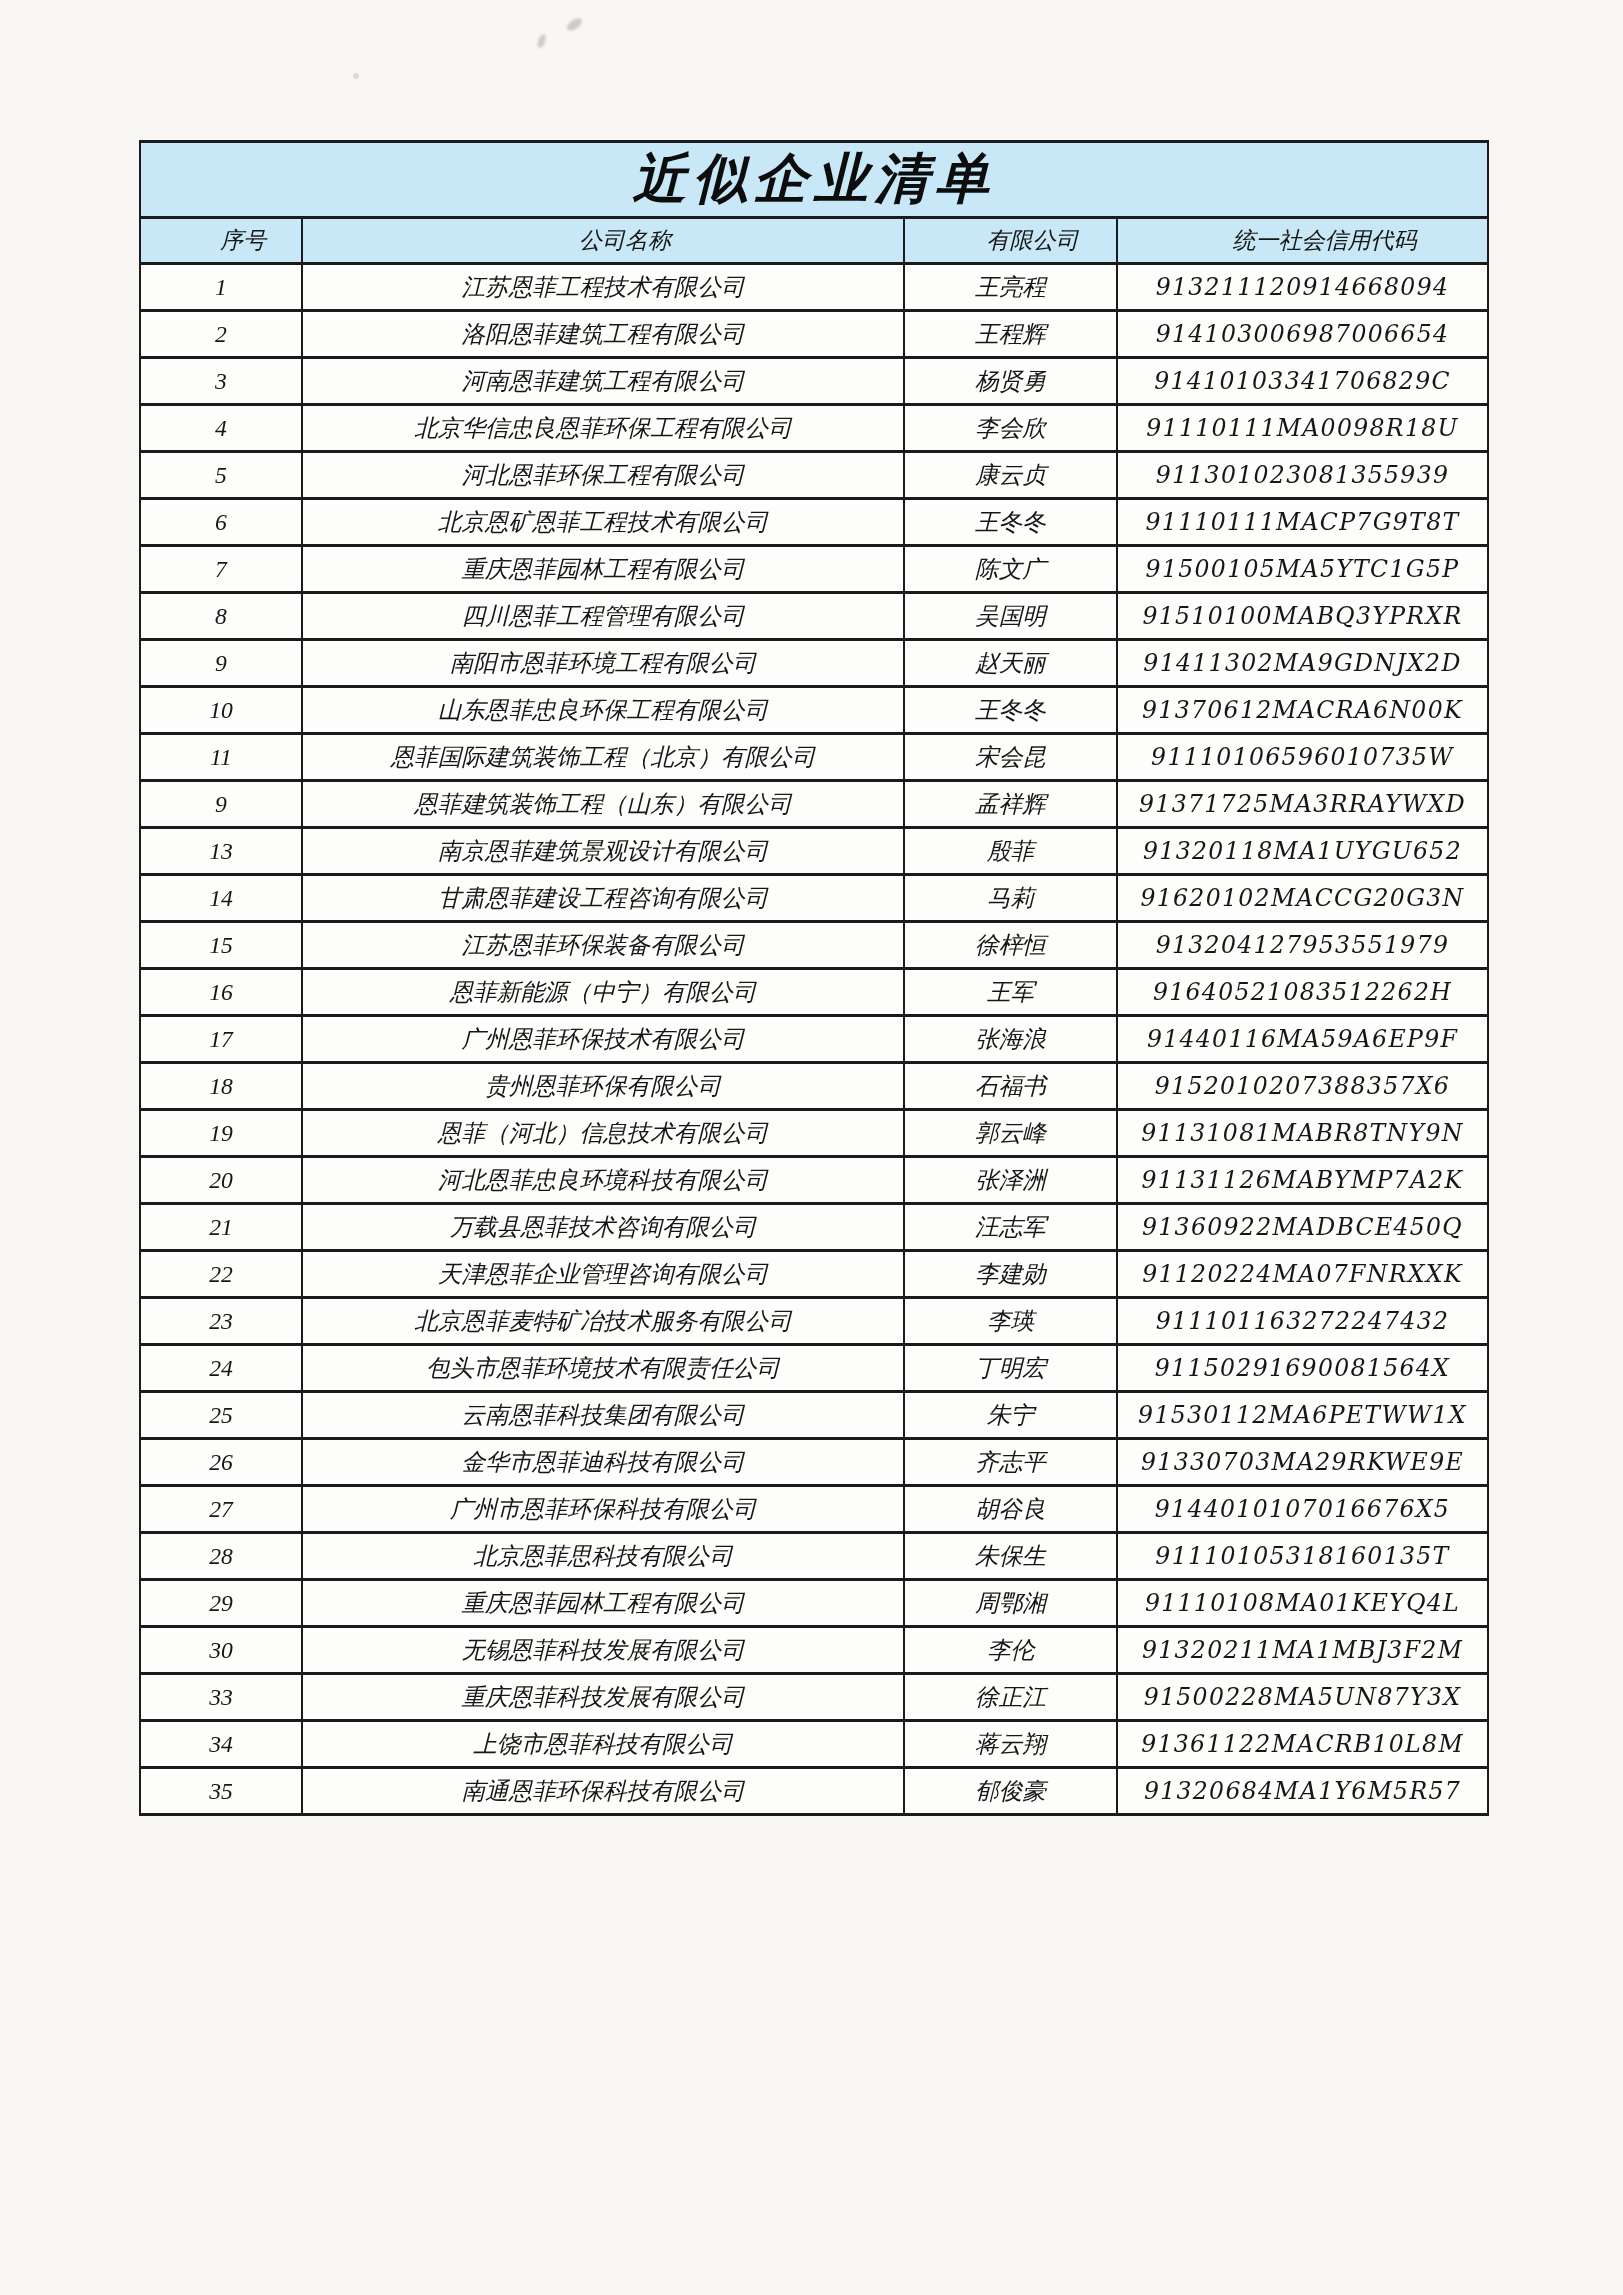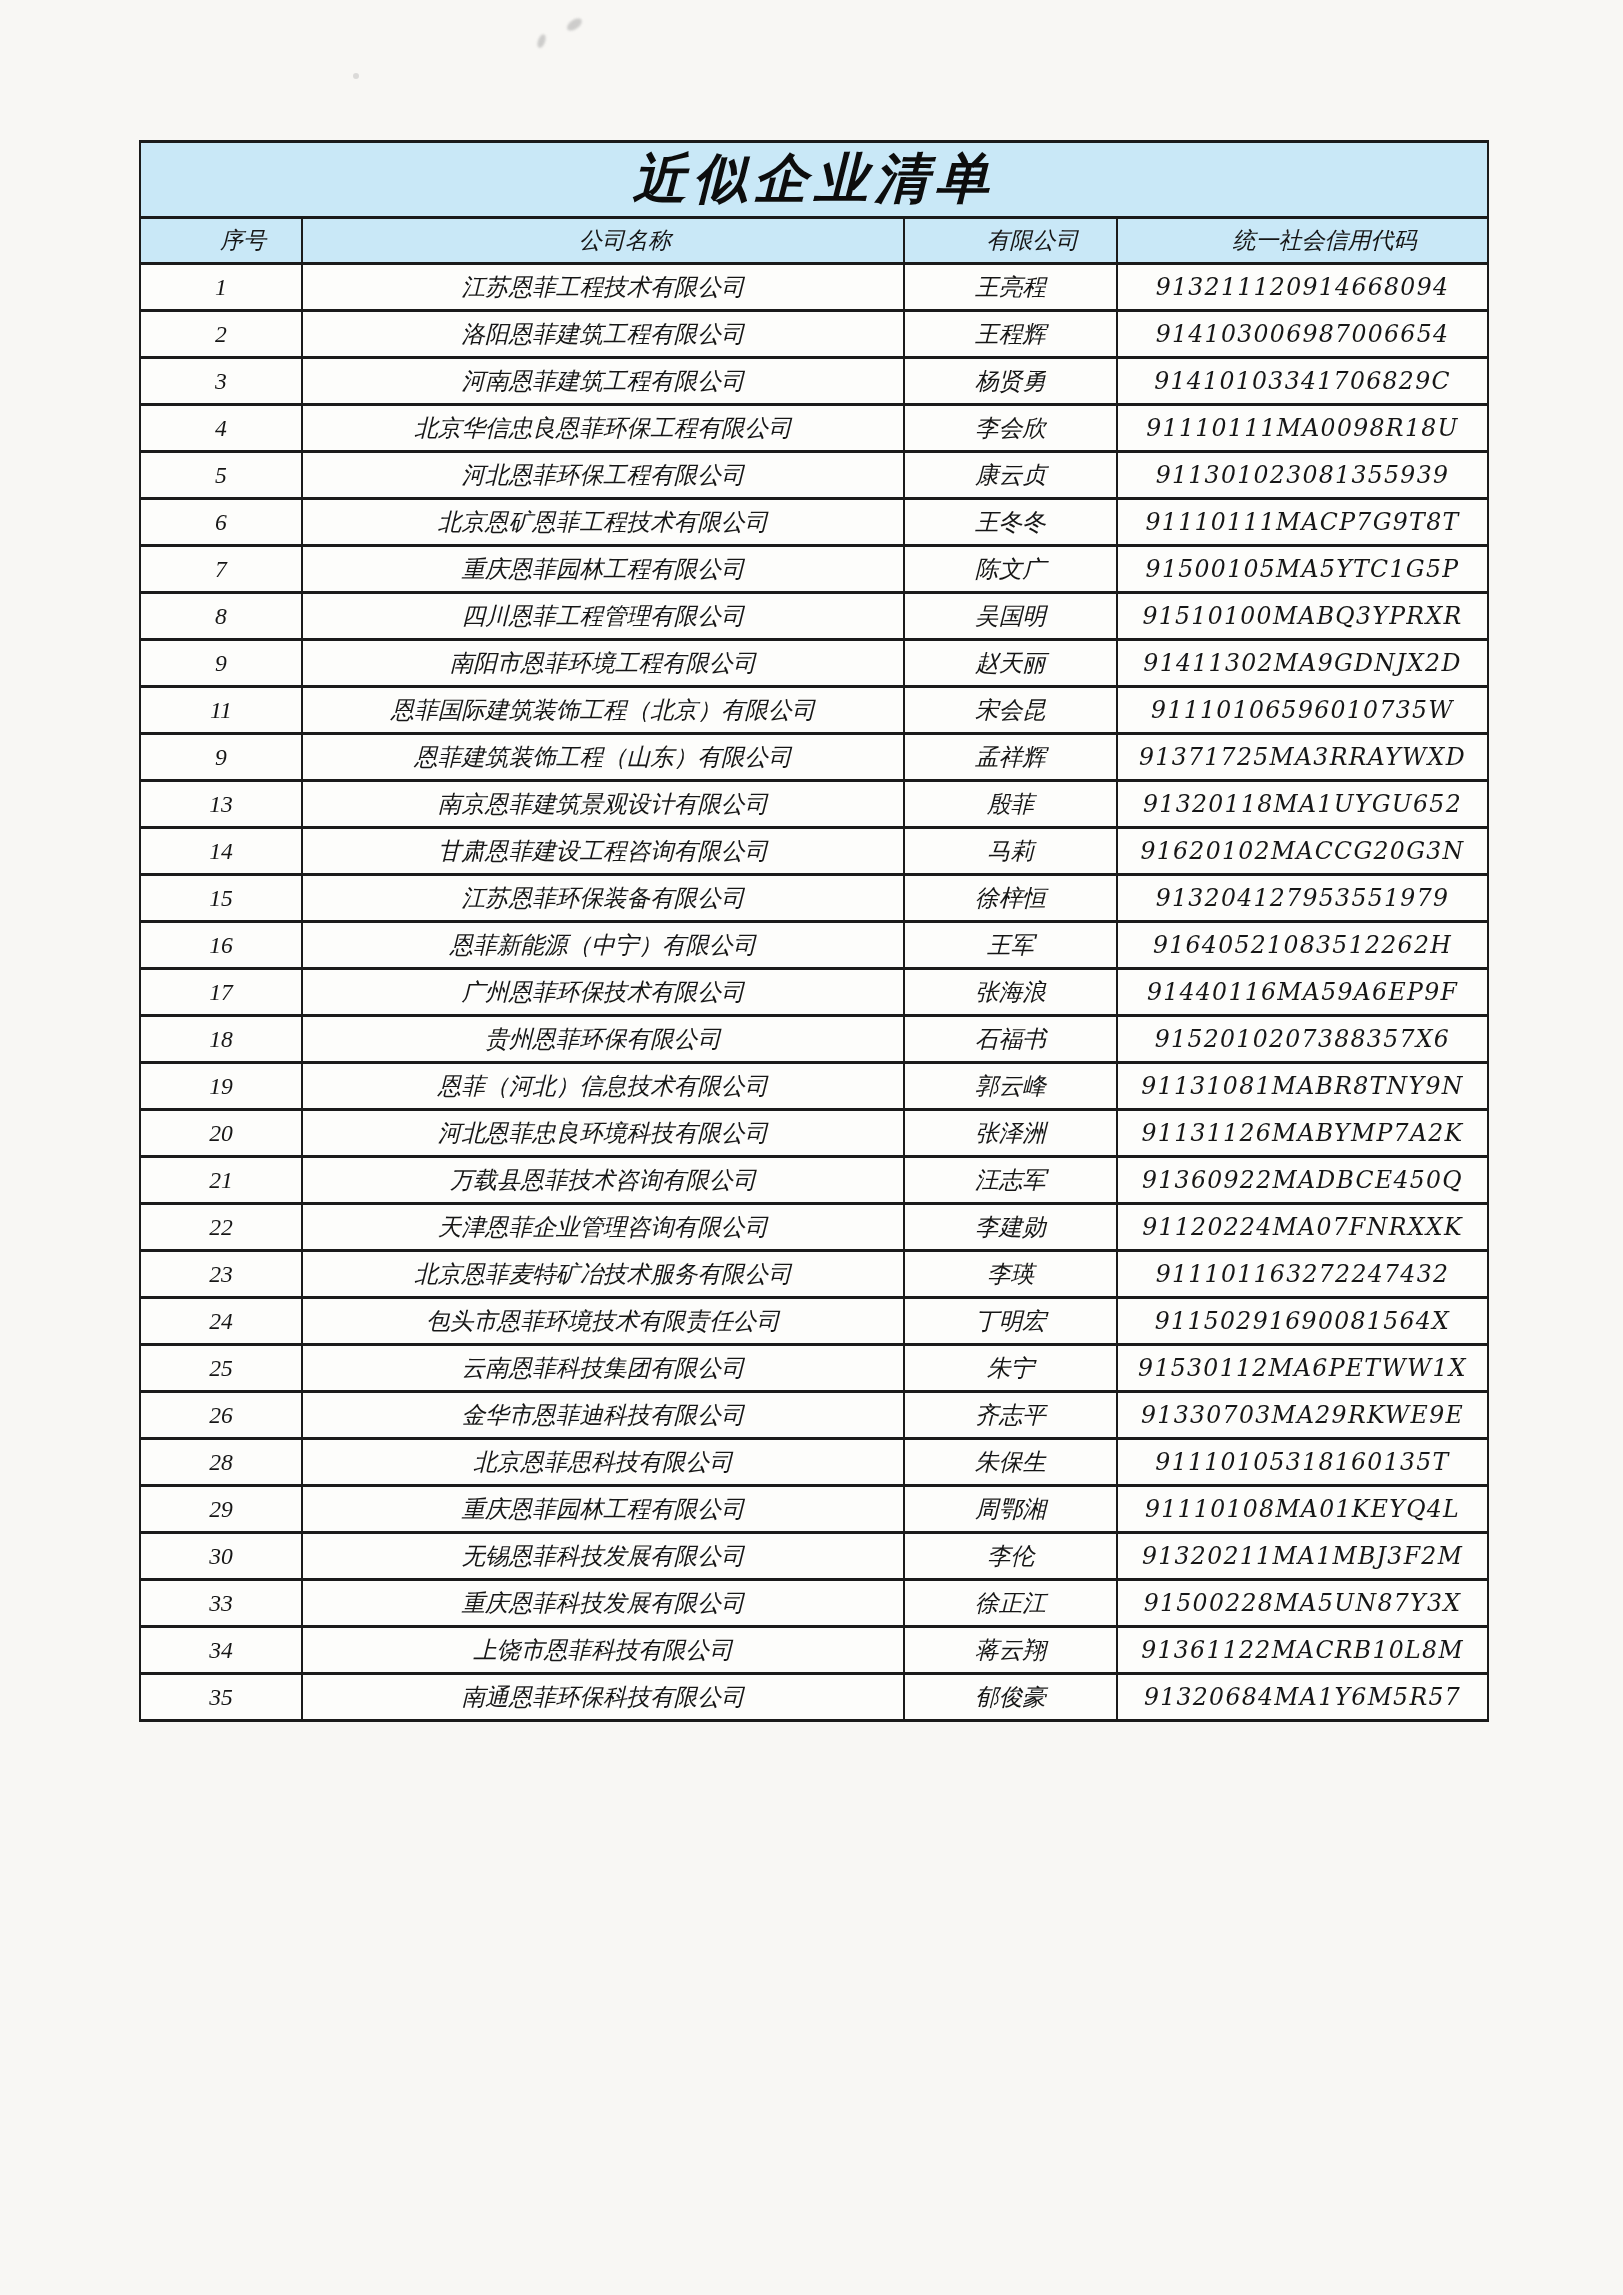--- a/index.html
+++ b/index.html
@@ -151,20 +151,26 @@
         <td class="cell-rep">吴国明</td>
         <td class="cell-code">91510100MABQ3YPRXR</td>
       </tr>
       <tr class="data-row">
         <td class="cell-serial">9</td>
         <td class="cell-company">南阳市恩菲环境工程有限公司</td>
         <td class="cell-rep">赵天丽</td>
         <td class="cell-code">91411302MA9GDNJX2D</td>
       </tr>
       <tr class="data-row">
+        <td class="cell-serial">10</td>
+        <td class="cell-company">山东恩菲忠良环保工程有限公司</td>
+        <td class="cell-rep">王冬冬</td>
+        <td class="cell-code">91370612MACRA6N00K</td>
+      </tr>
+      <tr class="data-row">
         <td class="cell-serial">11</td>
         <td class="cell-company">恩菲国际建筑装饰工程（北京）有限公司</td>
         <td class="cell-rep">宋会昆</td>
         <td class="cell-code">91110106596010735W</td>
       </tr>
       <tr class="data-row">
         <td class="cell-serial">9</td>
         <td class="cell-company">恩菲建筑装饰工程（山东）有限公司</td>
         <td class="cell-rep">孟祥辉</td>
         <td class="cell-code">91371725MA3RRAYWXD</td>
@@ -247,20 +253,26 @@
         <td class="cell-rep">朱宁</td>
         <td class="cell-code">91530112MA6PETWW1X</td>
       </tr>
       <tr class="data-row">
         <td class="cell-serial">26</td>
         <td class="cell-company">金华市恩菲迪科技有限公司</td>
         <td class="cell-rep">齐志平</td>
         <td class="cell-code">91330703MA29RKWE9E</td>
       </tr>
       <tr class="data-row">
+        <td class="cell-serial">27</td>
+        <td class="cell-company">广州市恩菲环保科技有限公司</td>
+        <td class="cell-rep">胡谷良</td>
+        <td class="cell-code">9144010107016676X5</td>
+      </tr>
+      <tr class="data-row">
         <td class="cell-serial">28</td>
         <td class="cell-company">北京恩菲思科技有限公司</td>
         <td class="cell-rep">朱保生</td>
         <td class="cell-code">91110105318160135T</td>
       </tr>
       <tr class="data-row">
         <td class="cell-serial">29</td>
         <td class="cell-company">重庆恩菲园林工程有限公司</td>
         <td class="cell-rep">周鄂湘</td>
         <td class="cell-code">91110108MA01KEYQ4L</td>

